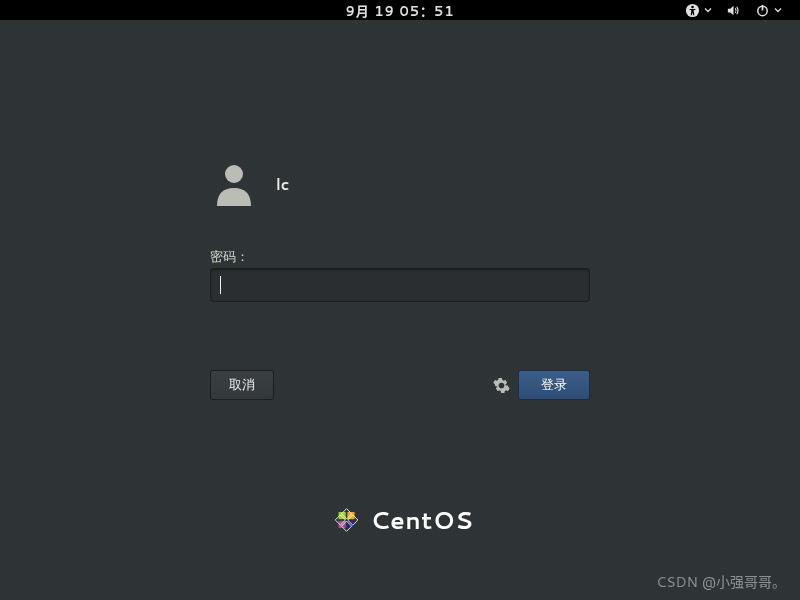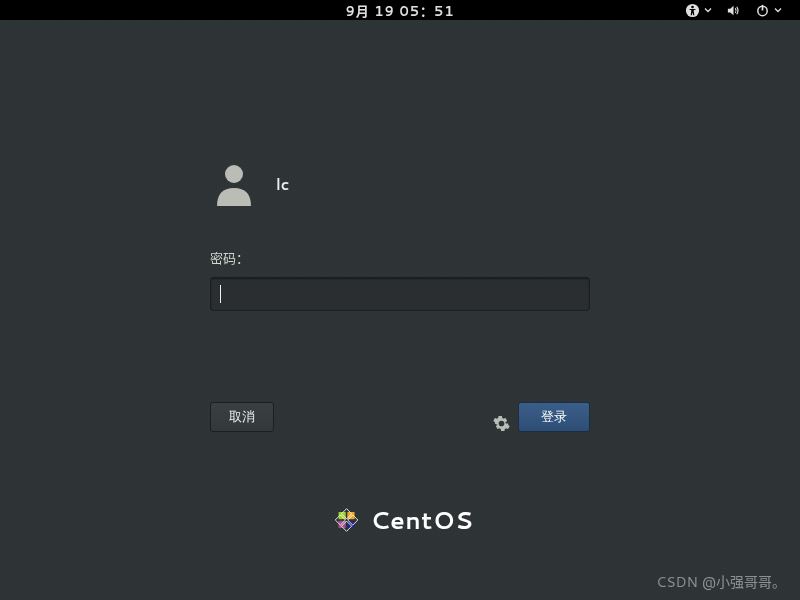--- a/index.html
+++ b/index.html
@@ -60,36 +60,37 @@
       text-align: center;
     }
     .username {
       font-size: 15px;
       font-weight: bold;
       color: #eeeeec;
     }
     .password-label {
       font-size: 13px;
       color: #d3d7cf;
-      margin-bottom: 10px;
+      margin-bottom: 2px;
+      font-family: Liberation Mono, monospace;
     }
     .password-input {
       width: 100%;
       height: 34px;
       background: #2a2e31;
       border: 1px solid #1c1f20;
       border-radius: 3px;
       padding: 0 8px;
       color: #eeeeec;
       font-size: 14px;
       outline: none;
       box-shadow: inset 0 1px 2px rgba(0,0,0,0.4);
     }
     .button-row {
-      margin-top: 91px;
+      margin-top: 68px;
       display: flex;
       justify-content: space-between;
       align-items: center;
     }
     .btn {
       height: 30px;
       padding: 0 18px;
       font-size: 13px;
       border-radius: 3px;
       cursor: pointer;
@@ -97,21 +98,21 @@
       align-items: center;
       justify-content: center;
     }
     .btn-cancel {
       background: linear-gradient(to bottom, #3a3f42, #33383b);
       border: 1px solid #1c1f20;
       color: #eeeeec;
     }
     .right-buttons {
       display: flex;
-      align-items: flex-end;
+      align-items: center;
       gap: 8px;
     }
     .btn-login {
       background: linear-gradient(to bottom, #3b5f8a, #2d4d74);
       border: 1px solid #1a2d45;
       color: #ffffff;
       padding: 0 22px;
     }
     .gear-btn {
       cursor: pointer;

